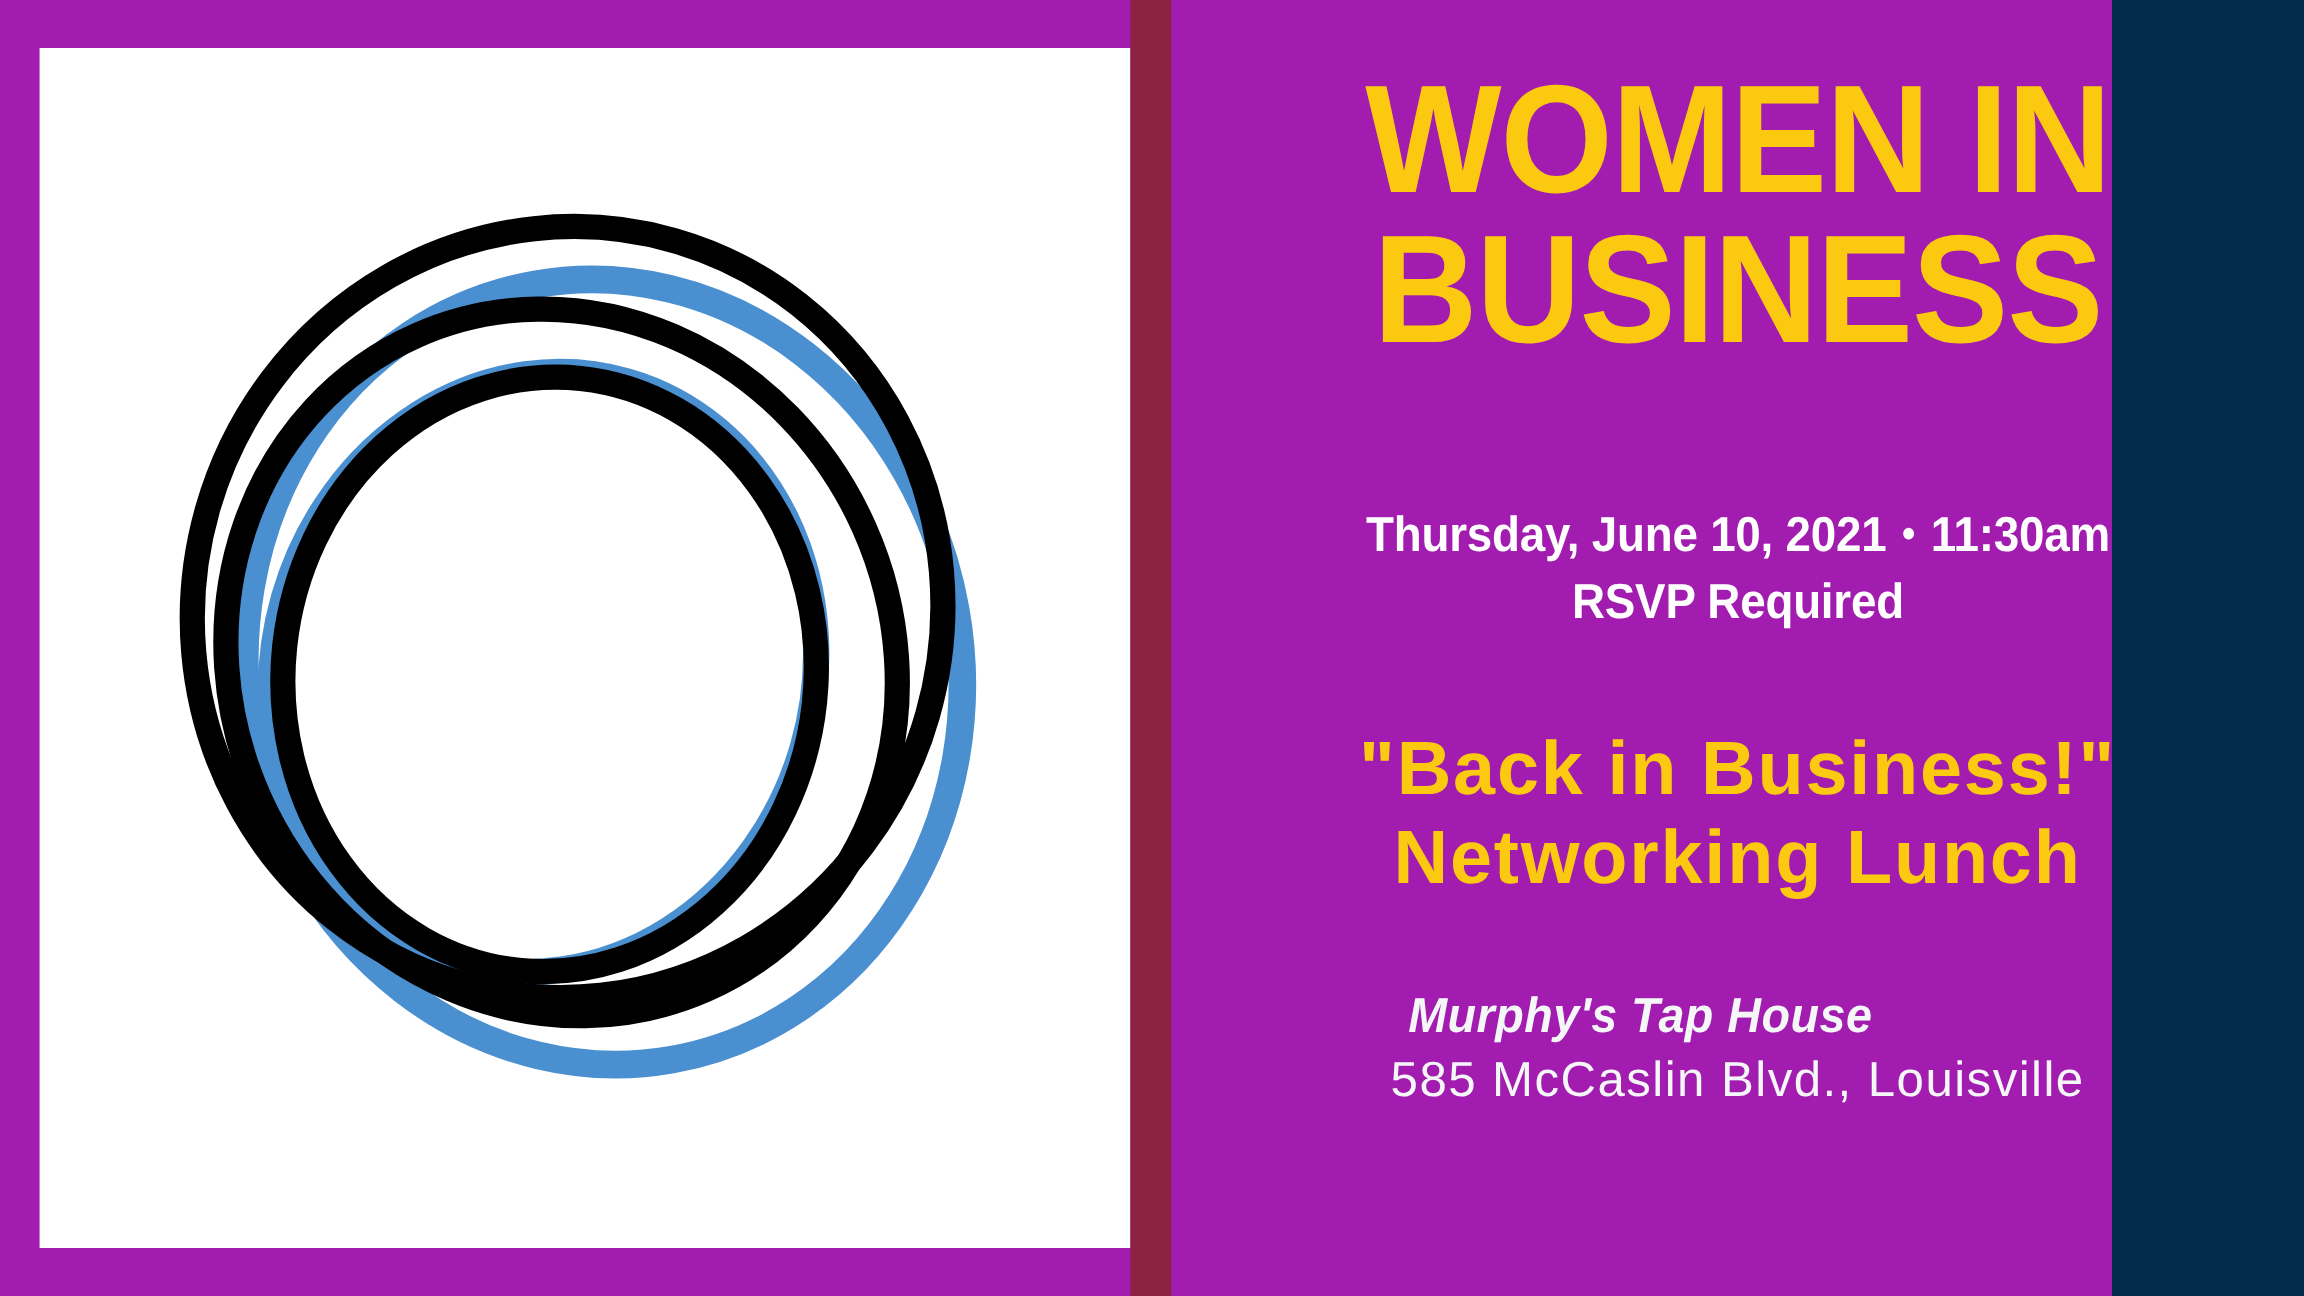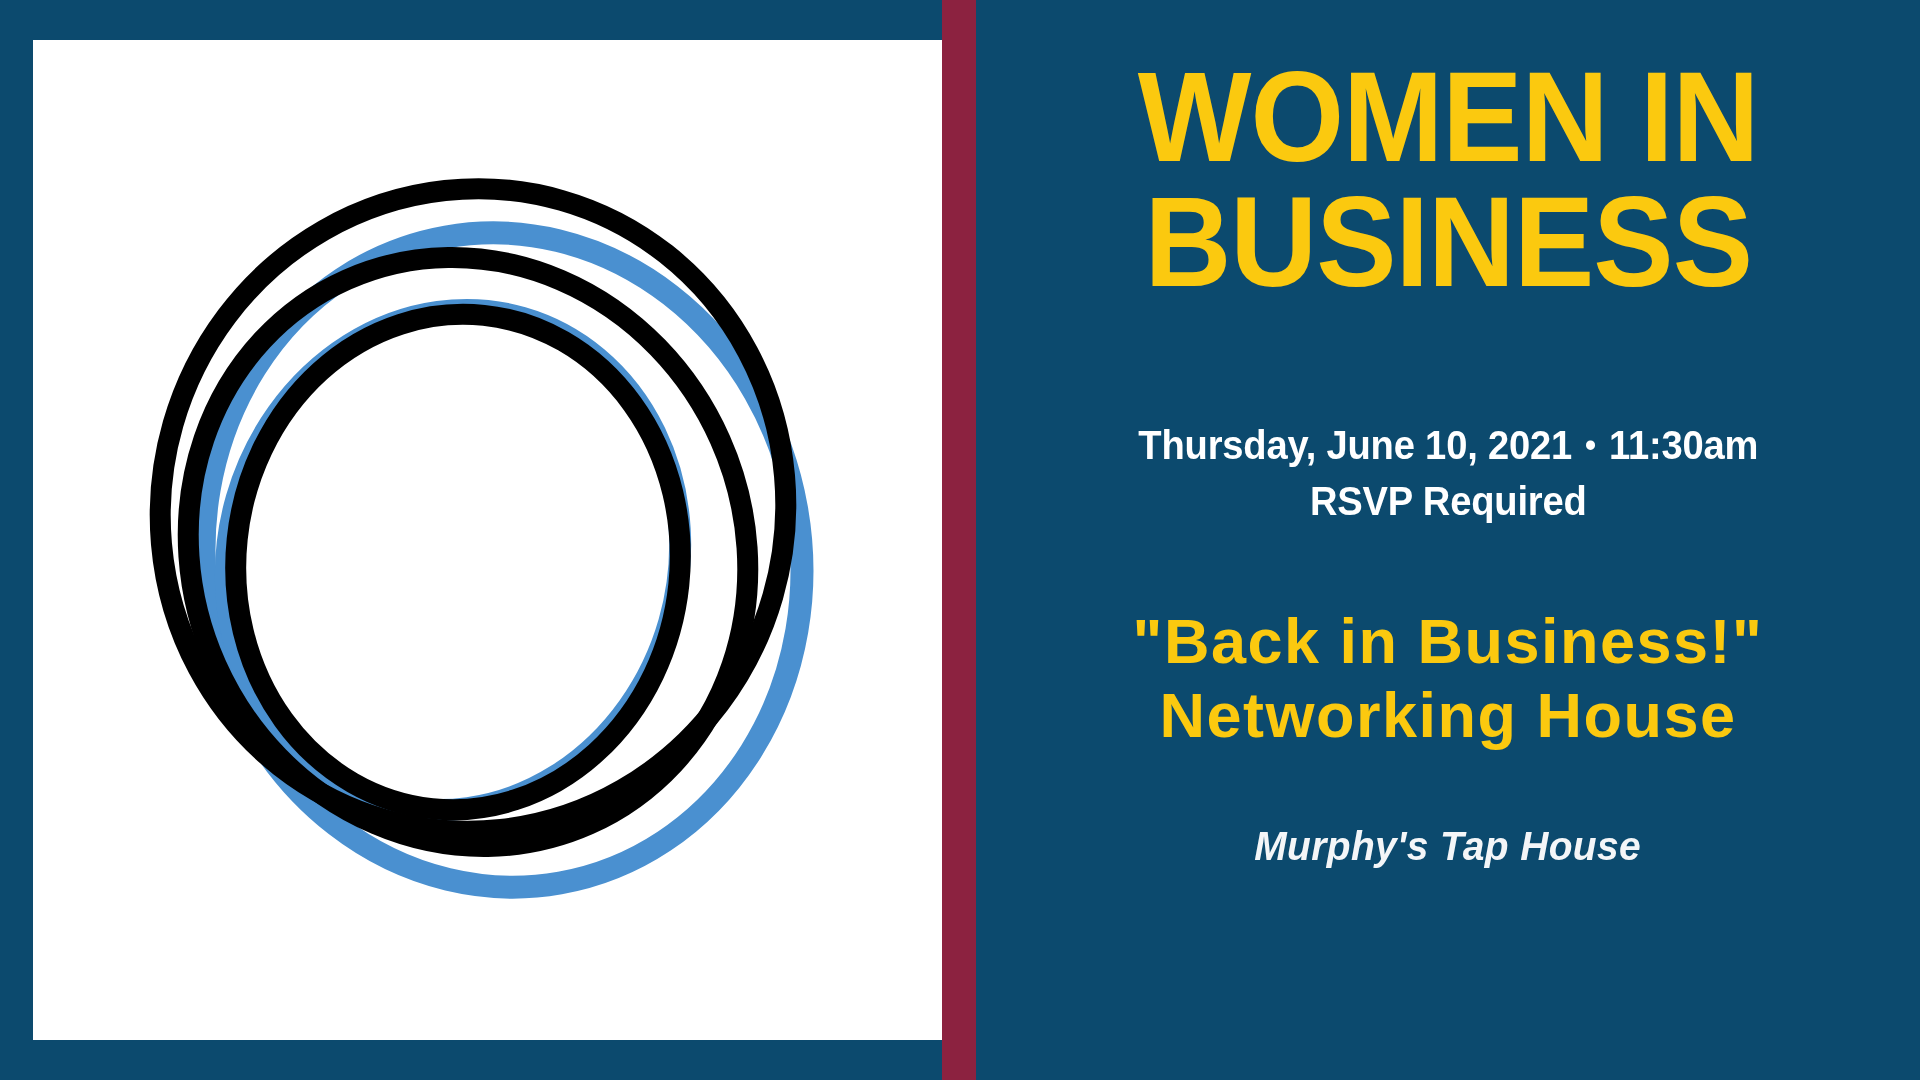--- a/index.html
+++ b/index.html
@@ -9,23 +9,23 @@
   }
   body {
     width: 1920px;
     height: 1080px;
     overflow: hidden;
     font-family: "Liberation Sans", sans-serif;
   }
 
   #flyer {
     position: relative;
-    width: 1920px;
+    width: 1760px;
     height: 1080px;
-    background: #0c4a6e;
+    background: #a21caf;
     text-decoration: underline;
   }
 
   
   #art-panel {
     position: absolute;
     left: 33px;
     top: 40px;
     width: 909px;
     height: 1000px;
@@ -171,21 +171,22 @@
 
     <div id="when-block">
       <span class="when-line">
         <span>Thursday, June 10, 2021</span><span class="sep">•</span><span>11:30am</span>
       </span>
       <span class="when-line">RSVP Required</span>
     </div>
 
     <div id="event-title">
       <span class="et-line">"Back in Business!"</span>
-      <span class="et-line">Networking House</span>
+      <span class="et-line">Networking Lunch</span>
     </div>
 
     <div id="venue-block">
       <span id="venue-name">Murphy's Tap House</span>
+      <span id="venue-address">585 McCaslin Blvd., Louisville</span>
     </div>
 
   </div>
 </div>
 
 </body></html>

